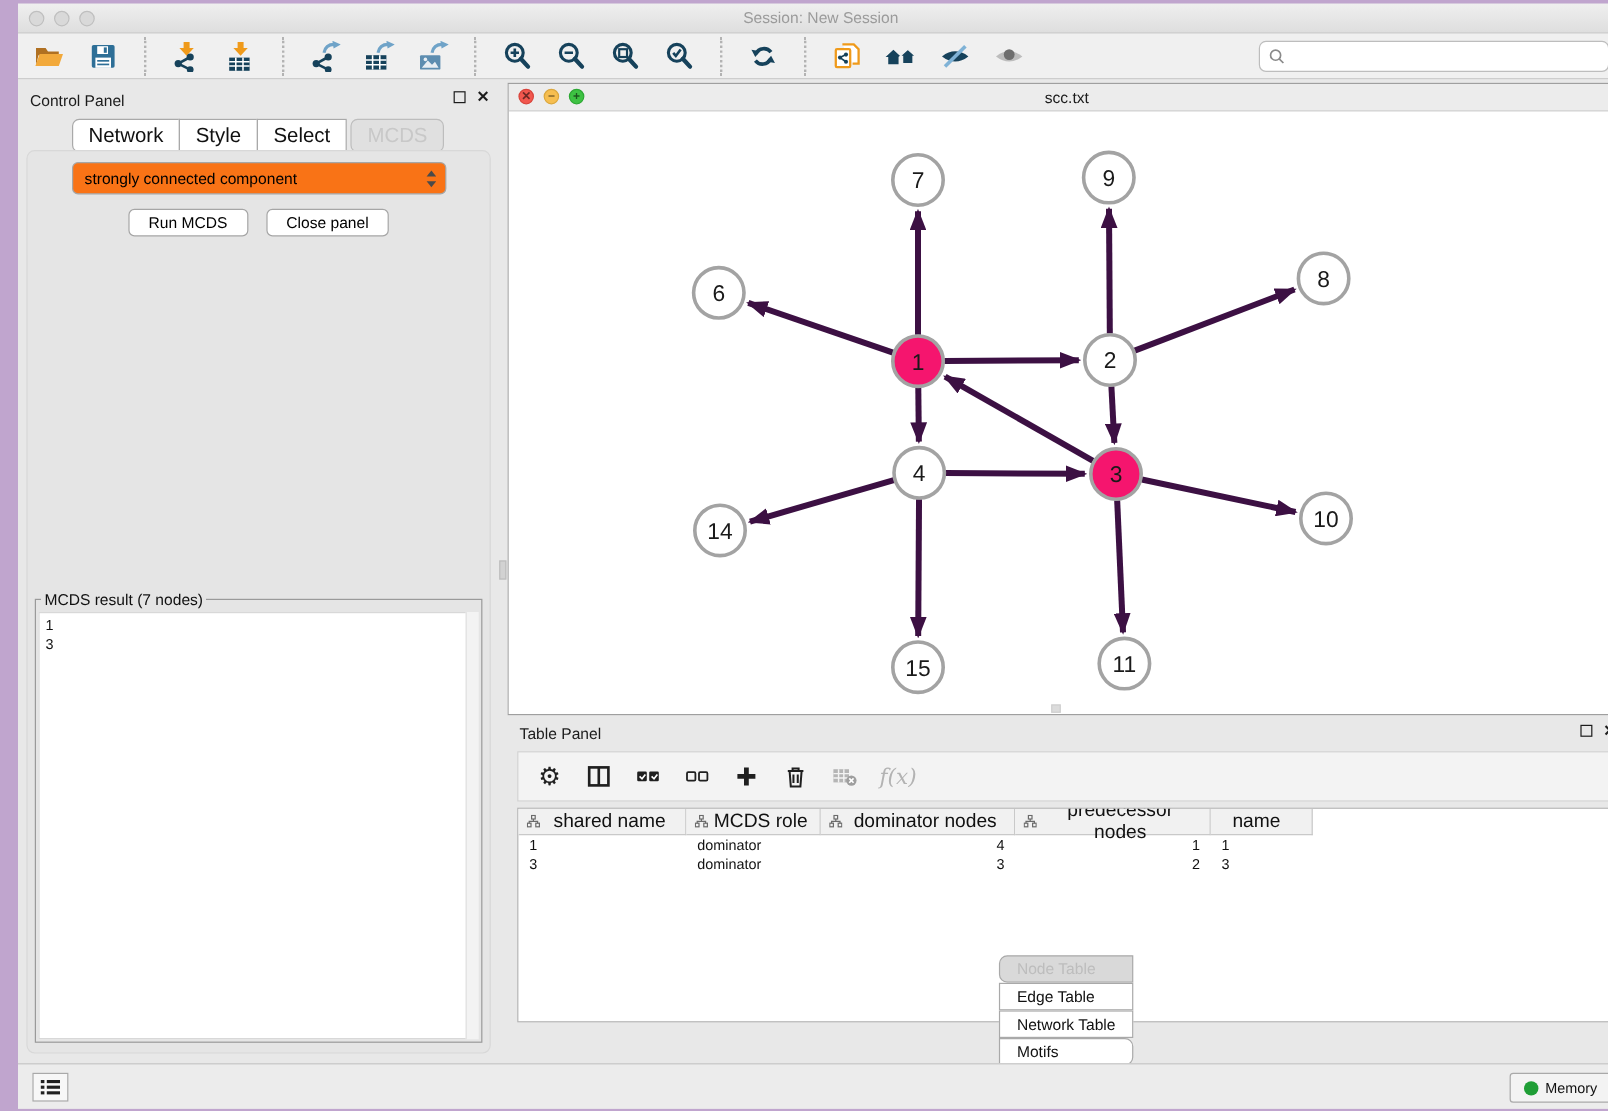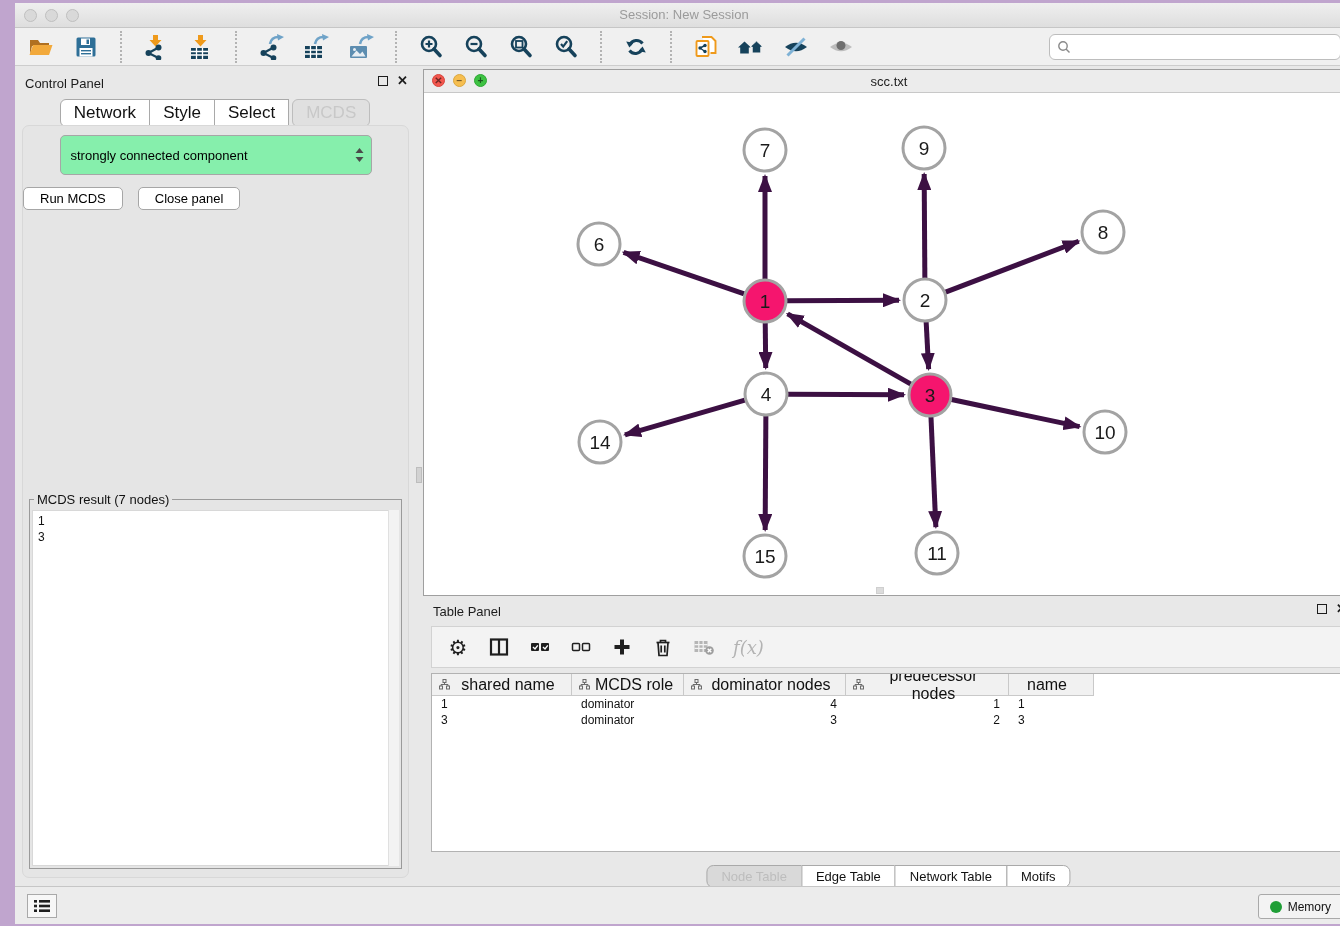--- a/index.html
+++ b/index.html
@@ -35,24 +35,24 @@
   .float-box { width:10px; height:10px; border:1.5px solid #1c1c1c; }
   .close-x { font-size:13px; font-weight:bold; color:#1c1c1c; line-height:10px; }
   .cp-tabs { position:absolute; top:30px; left:0; right:0; display:flex; justify-content:center; }
   .cptab { font-size:17px; color:#111; background:#fff; border:1px solid #a9a9a9; padding:3px 13px;
            margin-left:-1px; }
   .cptab.first { border-radius:6px 0 0 6px; }
   .cptab.active { background:#e0e0e0; color:#c8c8c8; border-radius:6px; margin-left:3px; border-color:#bdbdbd; }
   .cp-body { position:absolute; left:7px; right:7px; top:56px; bottom:8px; background:#e5e5e5;
              border:1px solid #d8d8d8; border-radius:7px; }
   .opt-label { text-align:center; margin-top:20px; font-size:13px; color:#111; }
-  .criterion { width:312px; height:40px; margin:9px auto 0; background:#86efac; border:1px solid #a6a6a6;
+  .criterion { width:312px; height:27px; margin:9px auto 0; background:#f97316; border:1px solid #a6a6a6;
                border-radius:5px; display:flex; align-items:center; padding:0 6px 0 10px; font-size:13px; }
   .criterion span { flex:1; }
-  .btn-row { display:flex; gap:15px; margin-top:12px; }
+  .btn-row { display:flex; justify-content:center; gap:15px; margin-top:12px; }
   .pbtn { background:#fff; border:1px solid #a6a6a6; border-radius:5px; font-size:13px;
           padding:3px 16px; font-family:"Liberation Sans",sans-serif; }
   fieldset.result { position:absolute; left:6px; right:6px; top:366px; bottom:8px;
                     border:1px solid #9a9a9a; }
   fieldset.result legend { font-size:13px; color:#111; margin-left:4px; padding:0 3px; }
   .result-body { position:absolute; left:2px; right:2px; top:3px; bottom:2px; background:#fff;
                  border:1px solid #d8d8d8; font-size:12px; color:#111; padding:2px 5px; overflow:hidden; }
   .result-body .line { line-height:16px; }
   .result-scroll { position:absolute; right:2px; top:3px; bottom:2px; width:11px; background:#f3f3f3;
                    border-left:1px solid #e0e0e0; }
@@ -87,21 +87,21 @@
   .fx { font-family:"DejaVu Serif", serif; font-style:italic; font-size:18px; color:#b3b3b3; }
   .tbl { position:absolute; top:76px; left:8px; right:8px; bottom:38px; background:#fff;
          border:1px solid #b2b2b2; overflow:hidden; }
   .tbl-head { display:flex; height:22px; }
   .th { background:#f1f1f1; border-right:1px solid #c9c9c9; border-bottom:1px solid #c9c9c9;
         display:flex; align-items:center; font-size:16px; color:#111; }
   .th svg { margin:0 3px 0 7px; flex:none; }
   .th span { flex:1; text-align:center; padding-right:8px; }
   .tr { display:flex; height:16px; }
   .td { font-size:12px; color:#111; padding:1px 9px; white-space:nowrap; overflow:hidden; }
-  .tp-tabs { position:absolute; bottom:2px; left:50%; transform:translateX(-50%); display:flex; }
+  .tp-tabs { position:absolute; bottom:2px; left:50%; transform:translateX(-50%); display:flex;flex-direction:column; }
   .tptab { font-size:13px; color:#111; background:#fff; border:1px solid #a9a9a9; padding:3px 14px; margin-left:-1px; }
   .tptab.active { background:#d9d9d9; color:#bdbdbd; border-radius:7px 0 0 7px; }
   .tptab.last { border-radius:0 7px 7px 0; }
 
   
   .statusbar { position:absolute; left:0; right:0; bottom:0; height:38px; background:#ececec;
                border-top:1px solid #c6c6c6; }
   .list-btn { position:absolute; left:12px; top:7px; width:30px; height:24px; background:#f7f7f7;
               border:1px solid #a9a9a9; display:flex; align-items:center; justify-content:center; }
   .mem-btn { position:absolute; right:10px; top:7px; height:25px; background:#f3f3f3;

